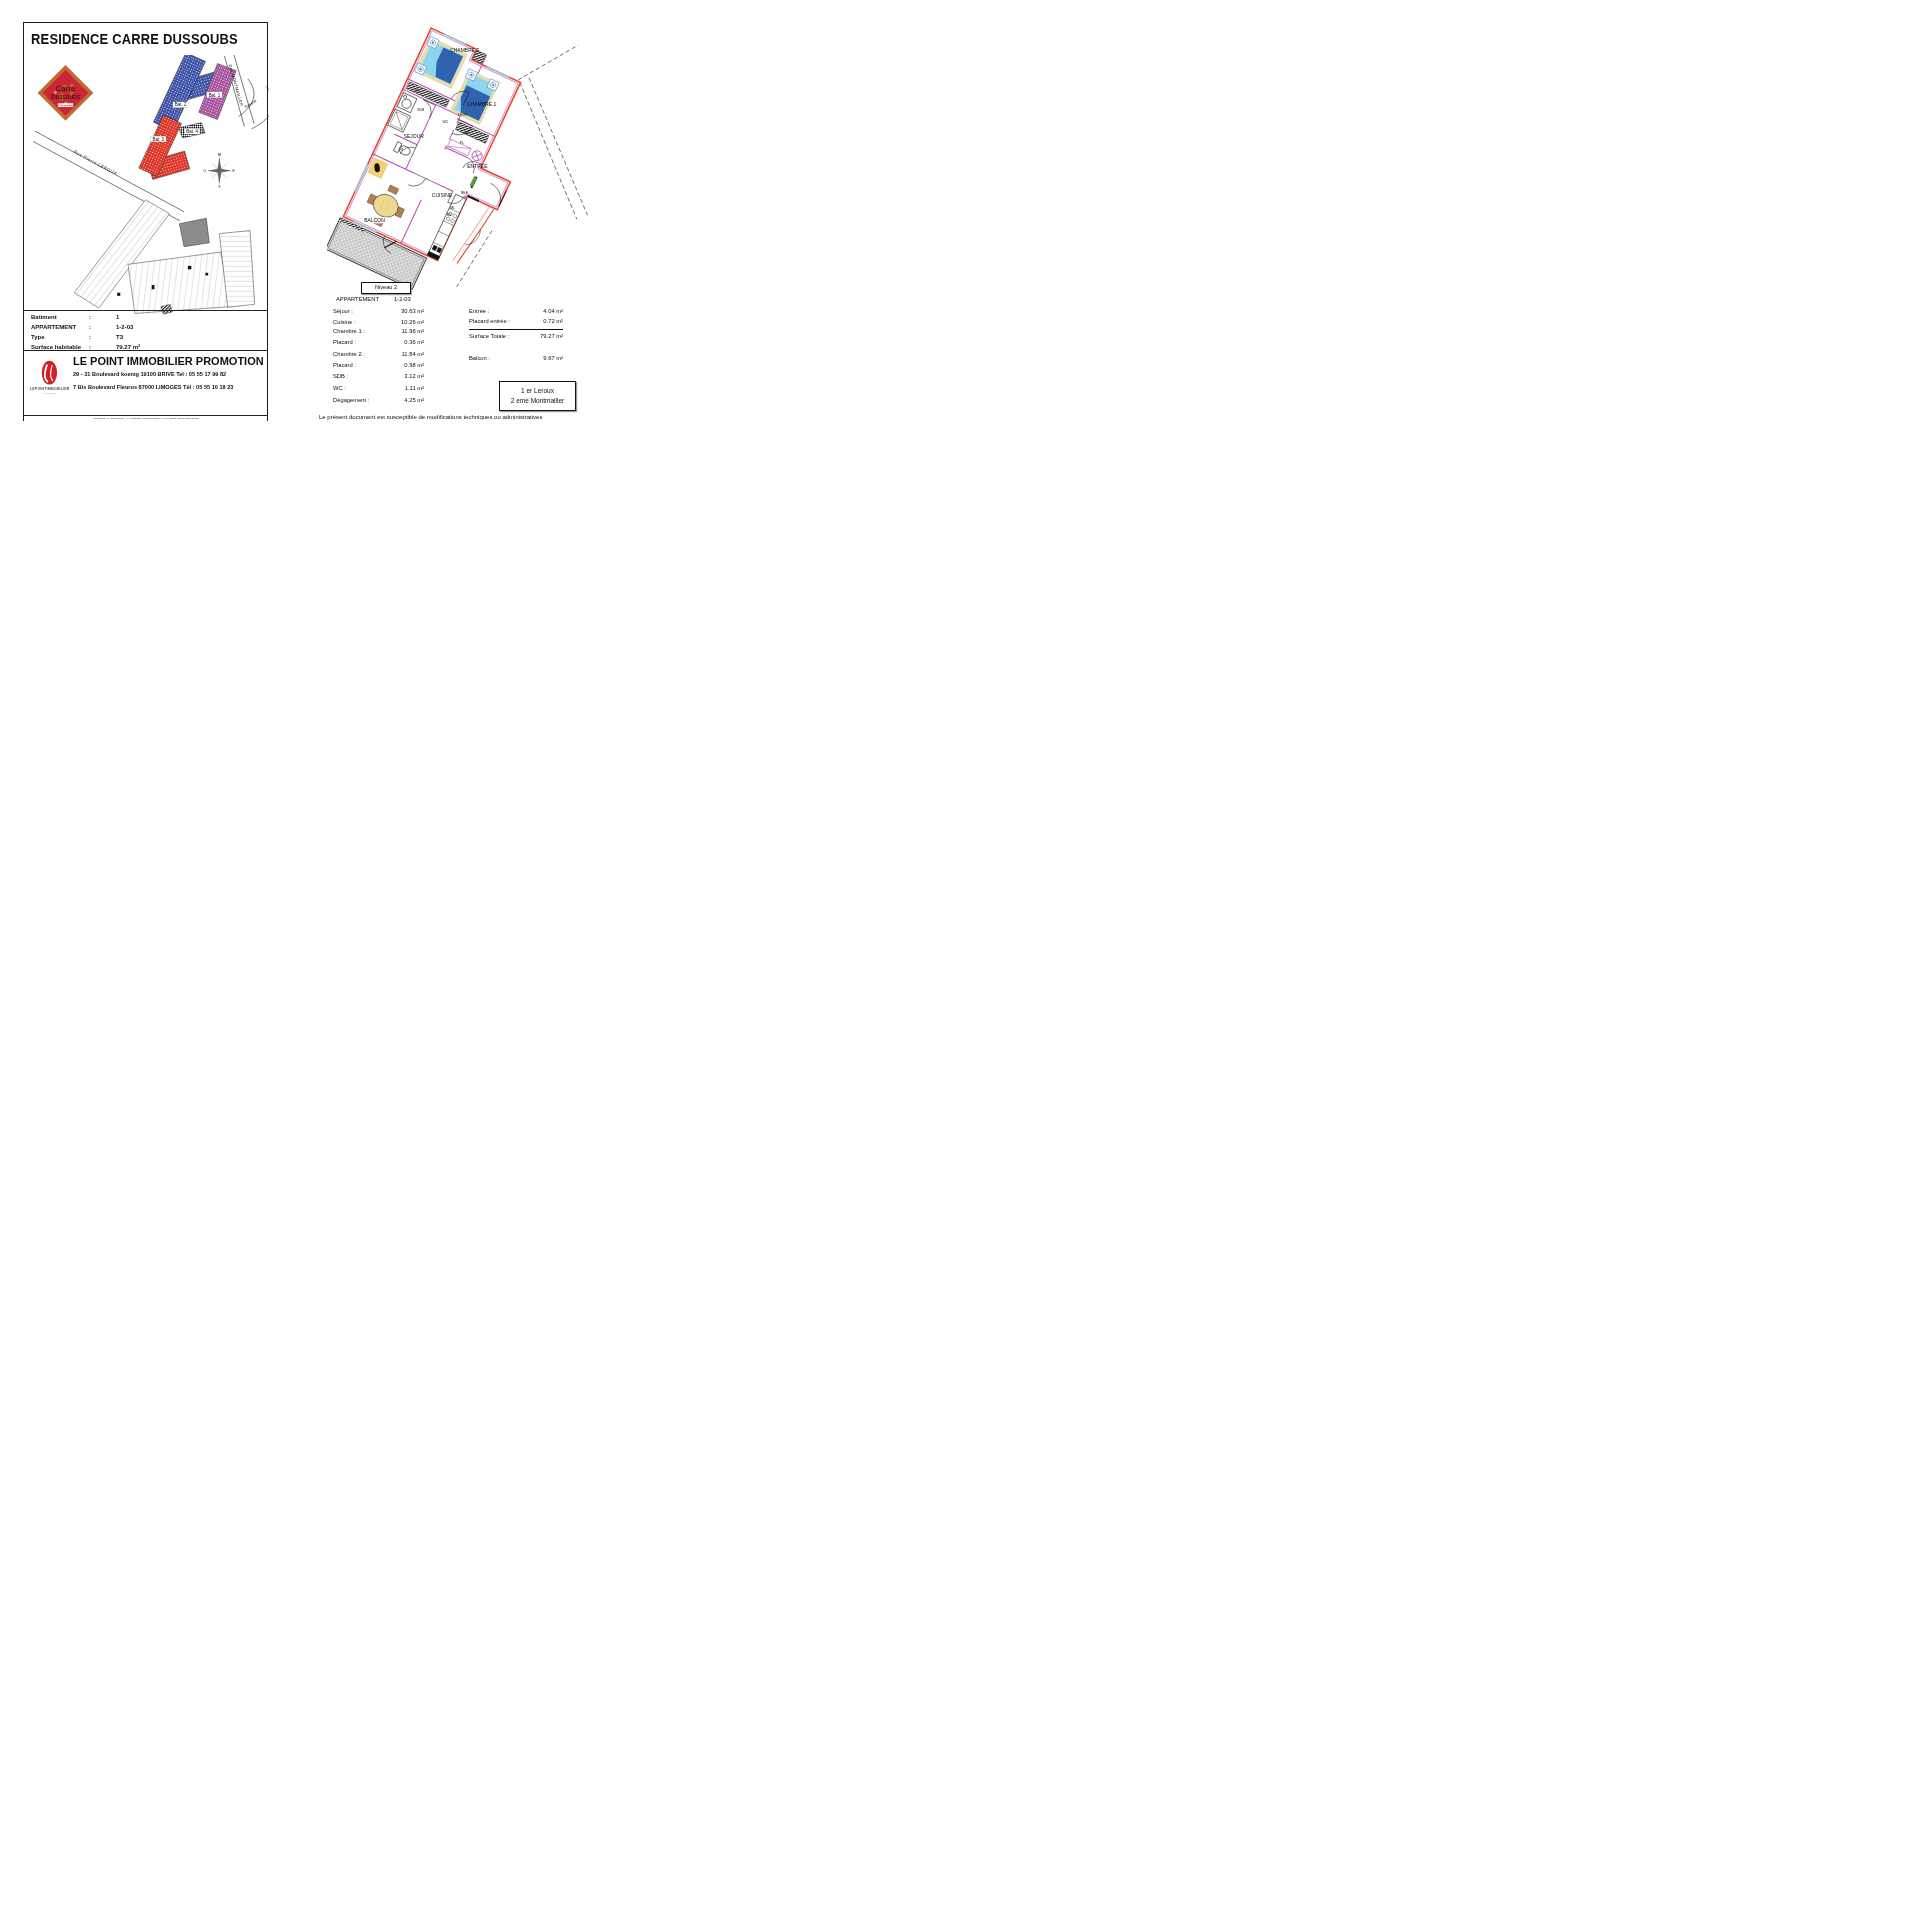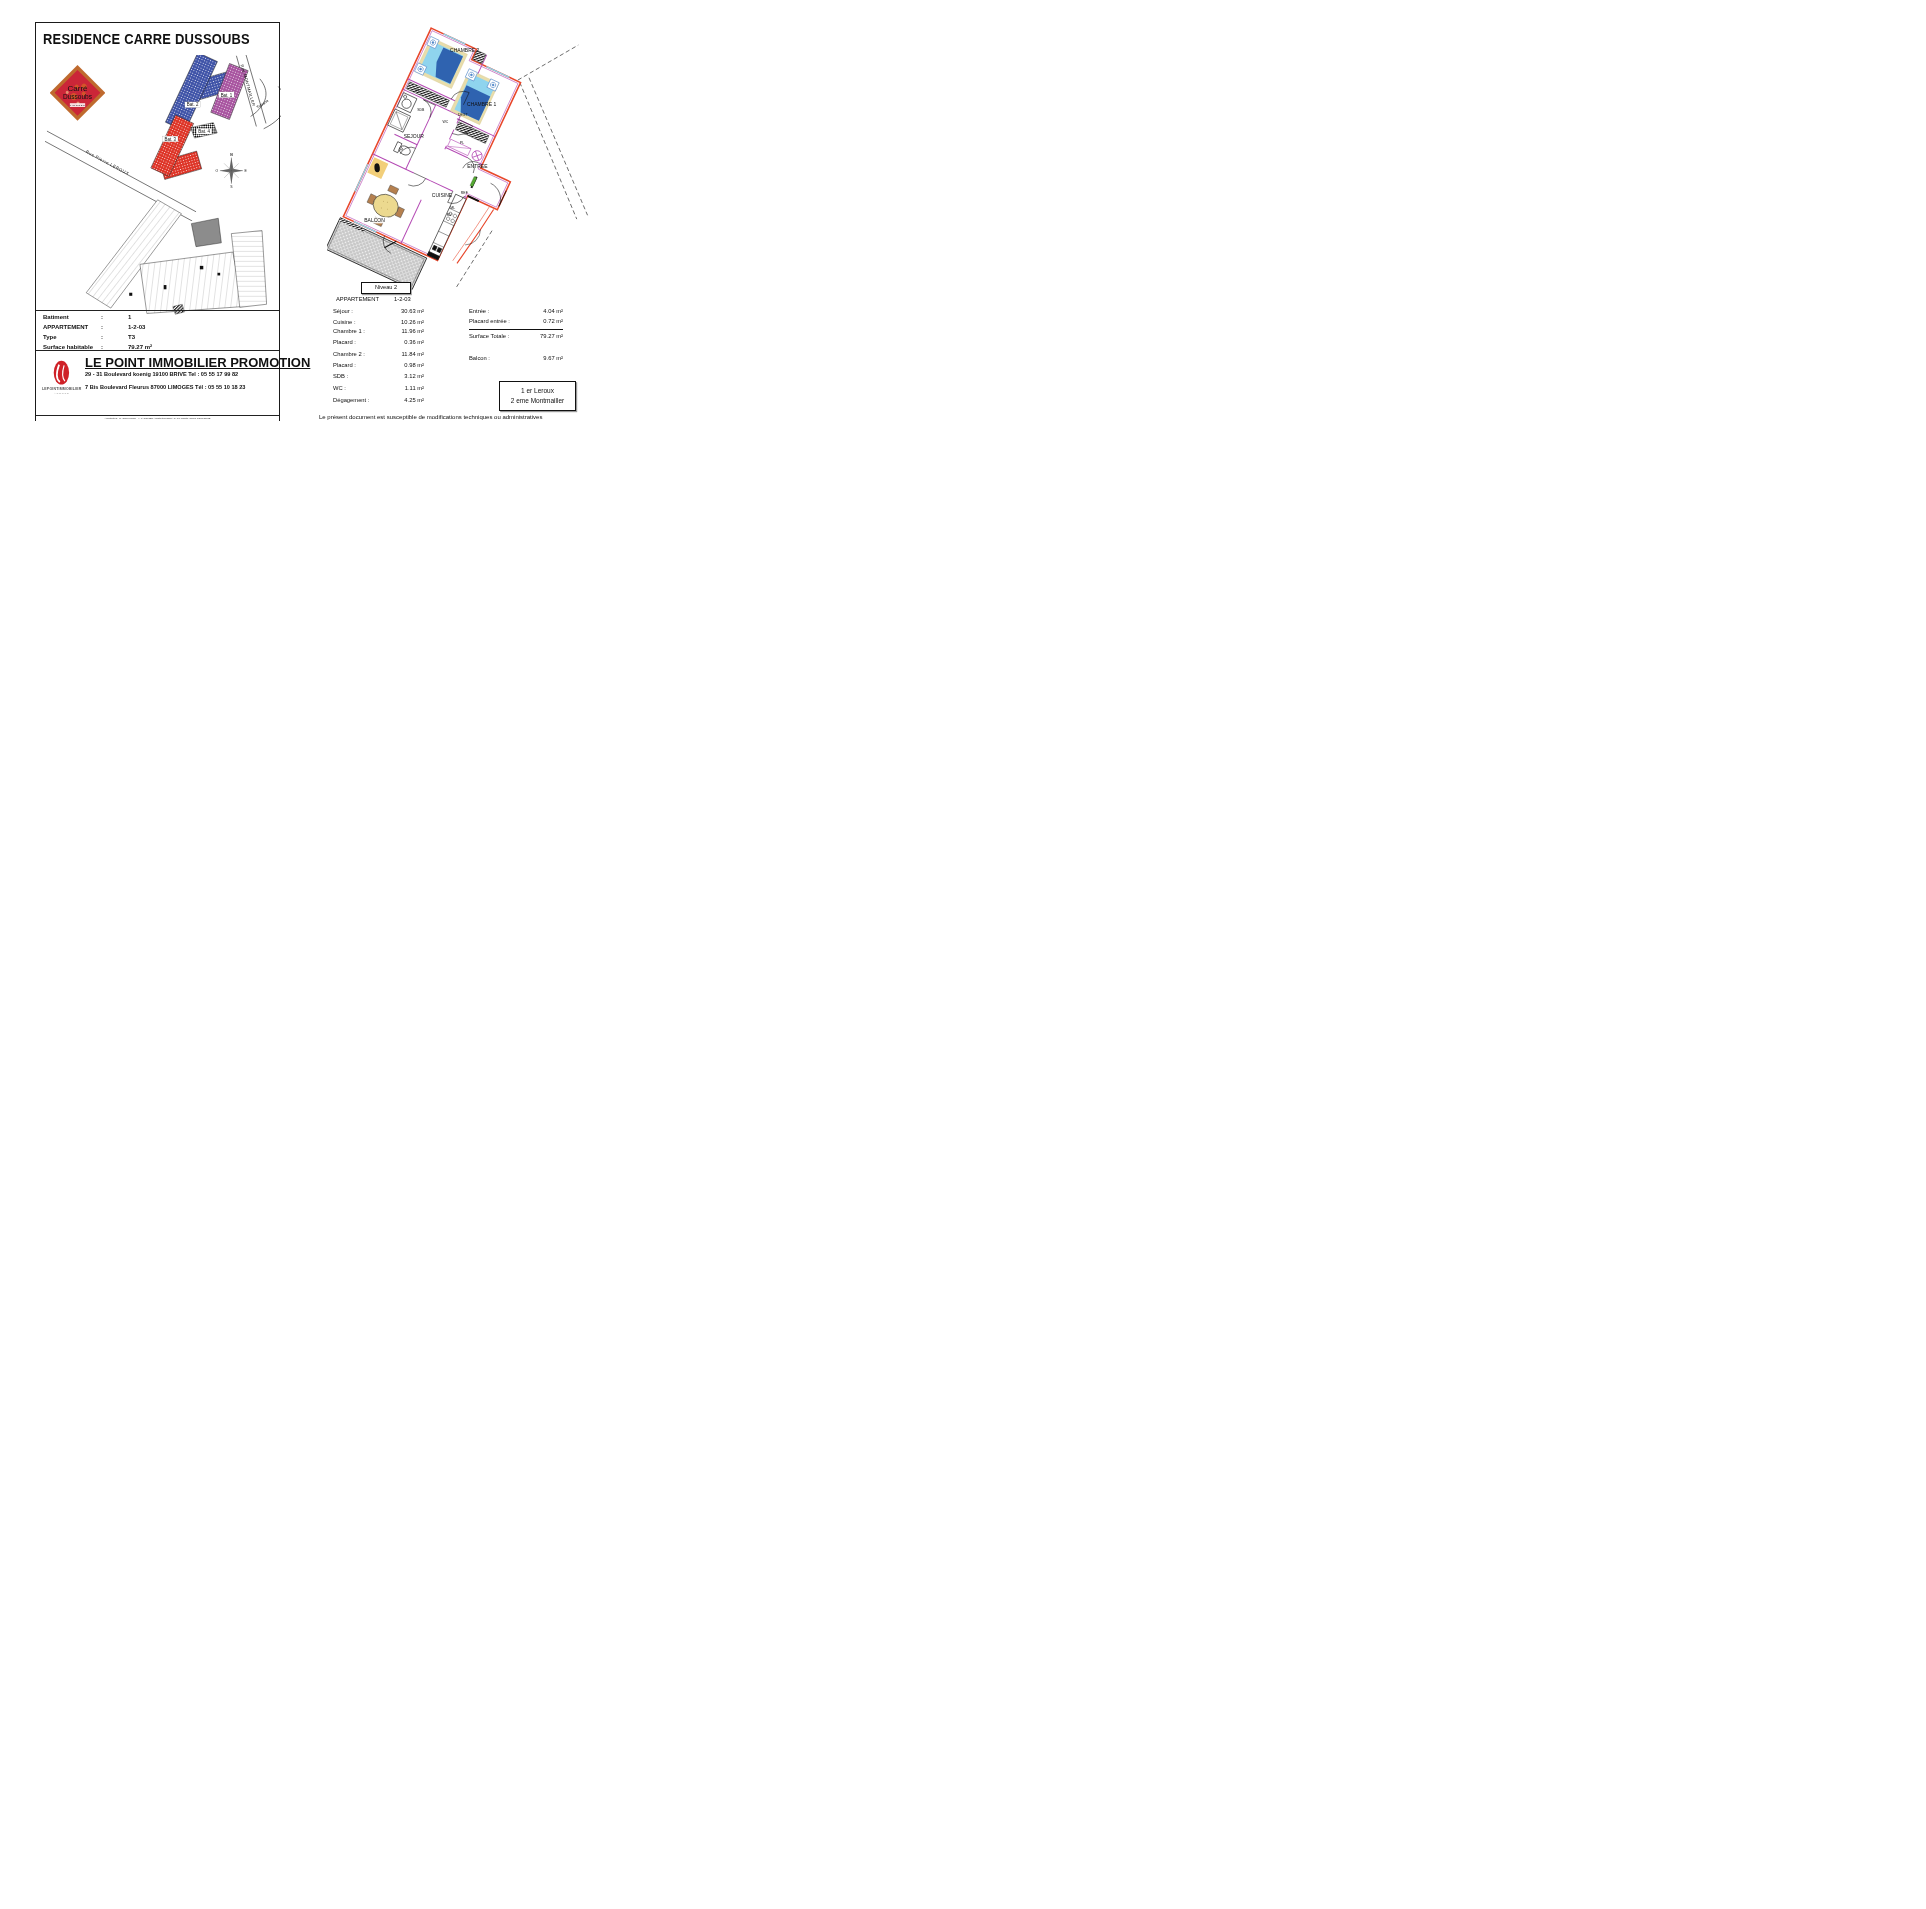--- a/index.html
+++ b/index.html
@@ -3,33 +3,33 @@
 <meta charset="utf-8">
 <style>
   html,body{margin:0;padding:0;background:#fff;}
   body{
     width:596px;height:421px;position:relative;overflow:hidden;
     font-family:"Liberation Sans","DejaVu Sans",sans-serif;color:#111;
   }
   .abs{position:absolute;}
   
   #left-page{
-    position:absolute;left:35px;top:21.6px;width:243px;height:539px;
+    position:absolute;left:23px;top:21.6px;width:243px;height:539px;
     border:1.2px solid #1a1a1a;background:#fff;
   }
   #page-title{
     position:absolute;left:7px;top:9.2px;font-size:12.7px;font-weight:700;
     letter-spacing:0.2px;transform:scale(1.02,1.12);transform-origin:left top;white-space:nowrap;
   }
   .divider{position:absolute;left:0;width:100%;height:1.2px;background:#222;}
   .info-row{position:absolute;font-size:6px;font-weight:700;white-space:nowrap;}
   .info-row .lbl{position:absolute;left:7px;}
   .info-row .col{position:absolute;left:65px;}
   .info-row .val{position:absolute;left:92px;}
-  #promoter-name{position:absolute;left:49px;top:332px;font-size:13px;font-weight:700;white-space:nowrap;text-decoration:underline;}
+  #promoter-name{position:absolute;left:49px;top:332px;font-size:11px;font-weight:700;white-space:nowrap;}
   .promo-addr{position:absolute;left:49px;font-size:5.6px;font-weight:700;white-space:nowrap;}
   #brand-word{position:absolute;left:0.8px;top:364px;width:50px;text-align:center;font-size:3.5px;
     letter-spacing:0.2px;color:#555;font-weight:700;}
   #brand-sub{position:absolute;left:0.8px;top:369px;width:50px;text-align:center;font-size:2.5px;
     letter-spacing:0.8px;color:#999;}
   .fineprint{position:absolute;left:0;width:100%;text-align:center;font-size:2.5px;color:#333;white-space:nowrap;}
   
   #niveau-box{
     position:absolute;left:361px;top:282px;width:48px;height:9.6px;background:#fff;
     border:0.8px solid #111;border-top-width:1.5px;box-shadow:0.8px 1.2px 0 #9a9a9a;

